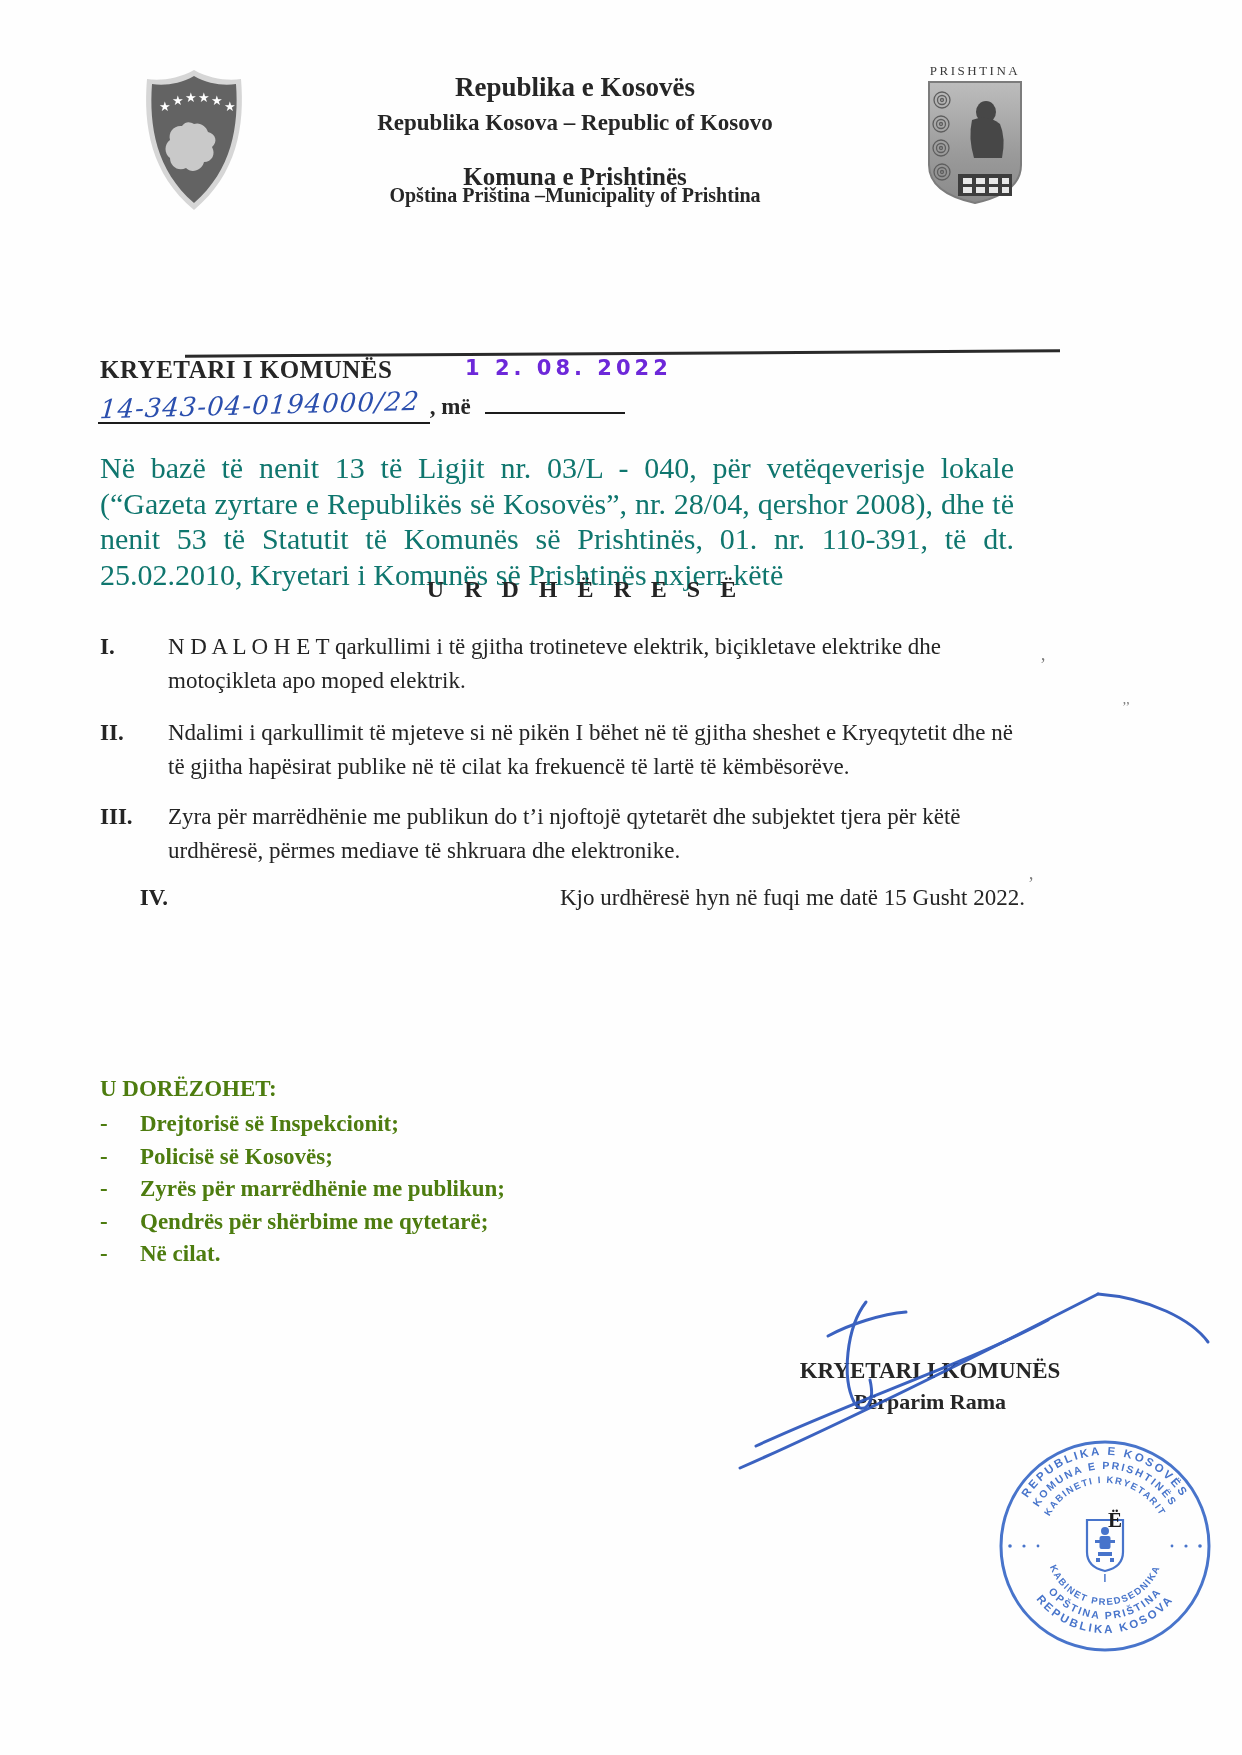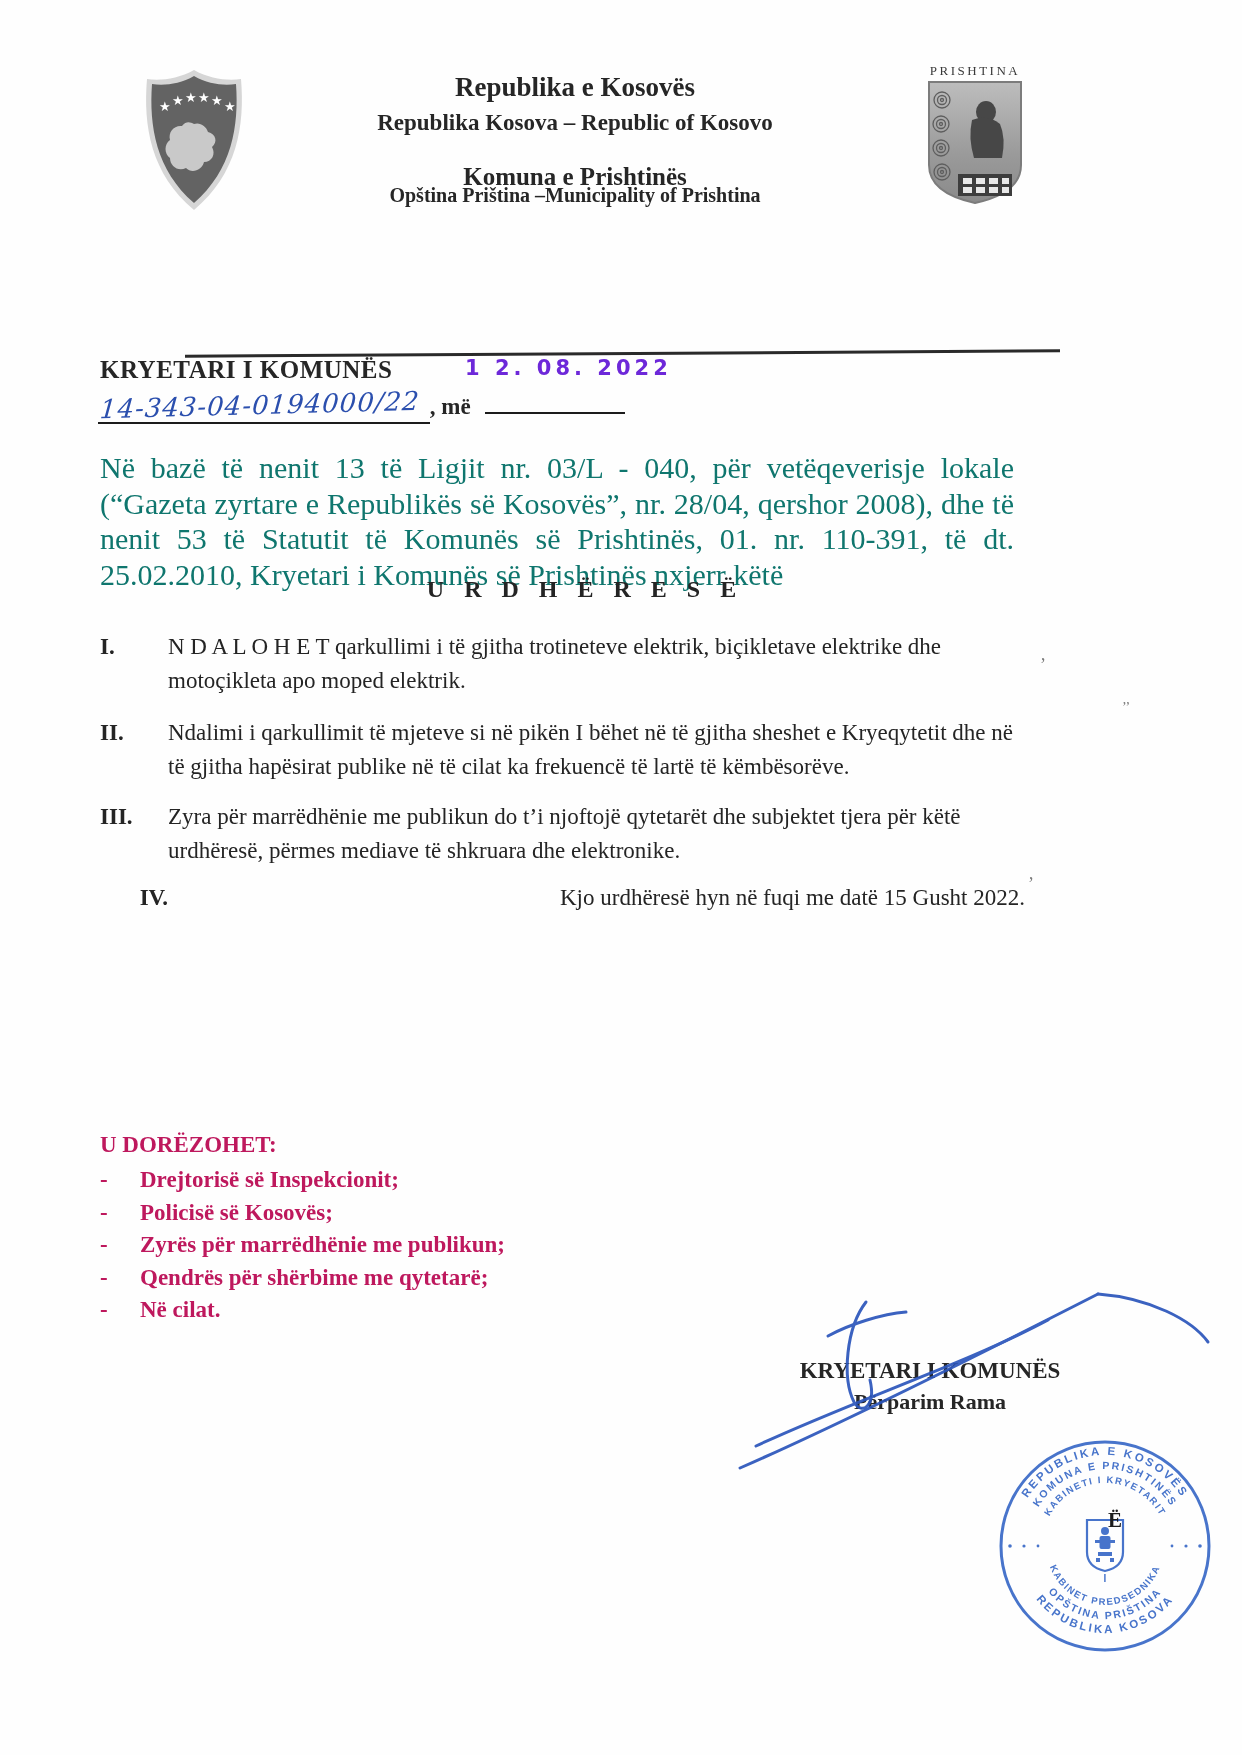--- a/index.html
+++ b/index.html
@@ -40,21 +40,21 @@
   }
   .order-title{
     position:absolute; left:130px; top:576px; width:910px; text-align:center;
     font-size:24px; font-weight:bold; letter-spacing:7px; color:#242424;
   }
   .item{position:absolute; left:100px; width:925px; display:flex; font-size:23px; line-height:34px; color:#242424;}
   .item .num{flex:0 0 68px; font-weight:bold;}
   .item .txt{flex:1;}
   .it1{top:630px;} .it2{top:716px;} .it3{top:800px;} .it4{top:881px;text-align:right;}
   
-  .dist{position:absolute; left:100px; top:1128px; width:700px; font-weight:bold; font-size:23px; color:#be185d;}
+  .dist{position:absolute; left:100px; top:1072px; width:700px; font-weight:bold; font-size:23px; color:#4d7c0f;}
   .dist-title{line-height:34px; margin-bottom:2px;}
   .dist-item{display:flex; line-height:32.5px;}
   .dist-item .dash{flex:0 0 40px;}
   
   .sig-block{position:absolute; left:700px; top:1358px; width:460px; text-align:center; color:#262626;}
   .sig-title{font-size:23px; font-weight:bold;}
   .sig-name{font-size:22px; font-weight:bold; margin-top:5px;}
   .sig-svg{position:absolute; left:700px; top:1266px; pointer-events:none;}
   .stamp-svg{position:absolute; left:995px; top:1436px;}
   

